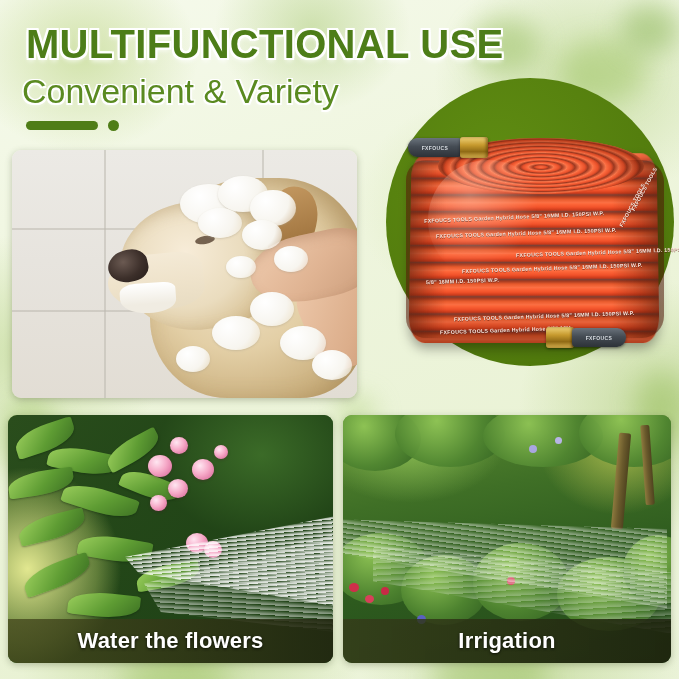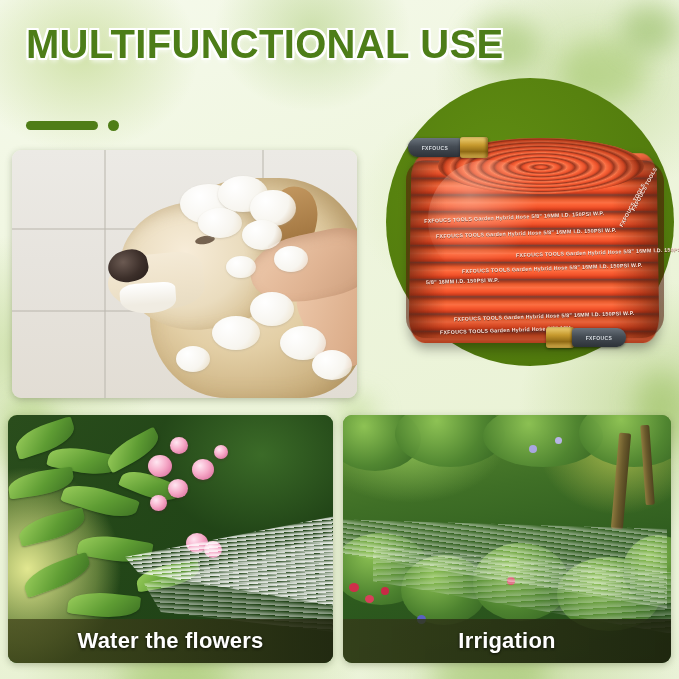--- a/index.html
+++ b/index.html
@@ -286,20 +286,21 @@
   <div class="bg-blob" style="left:470px;top:18px;width:70px;height:56px;background:#9dc268;"></div>
   <div class="bg-blob" style="left:560px;top:40px;width:86px;height:62px;background:#a9cb74;"></div>
   <div class="bg-blob" style="left:620px;top:4px;width:60px;height:50px;background:#8fb85c;"></div>
   <div class="bg-blob" style="left:0px;top:400px;width:60px;height:80px;background:#a6c96f;"></div>
   <div class="bg-blob" style="left:636px;top:370px;width:52px;height:78px;background:#9fc368;"></div>
   <div class="bg-blob" style="left:120px;top:660px;width:110px;height:40px;background:#a3c76c;"></div>
   <div class="bg-blob" style="left:430px;top:655px;width:120px;height:44px;background:#9cc165;"></div>
   <div class="bg-blob" style="left:336px;top:396px;width:40px;height:34px;background:#b7d488;"></div>
 
   <div class="title">MULTIFUNCTIONAL USE</div>
+  <div class="subtitle">Convenient &amp; Variety</div>
   <div class="divider">
     <div class="bar"></div>
     <div class="dot"></div>
   </div>
 
   <div class="prod-circle"></div>
   <div class="hose-wrap">
     <div class="coil"></div>
     <div class="coil-top"></div>
     <div class="coil-side-l"></div>

